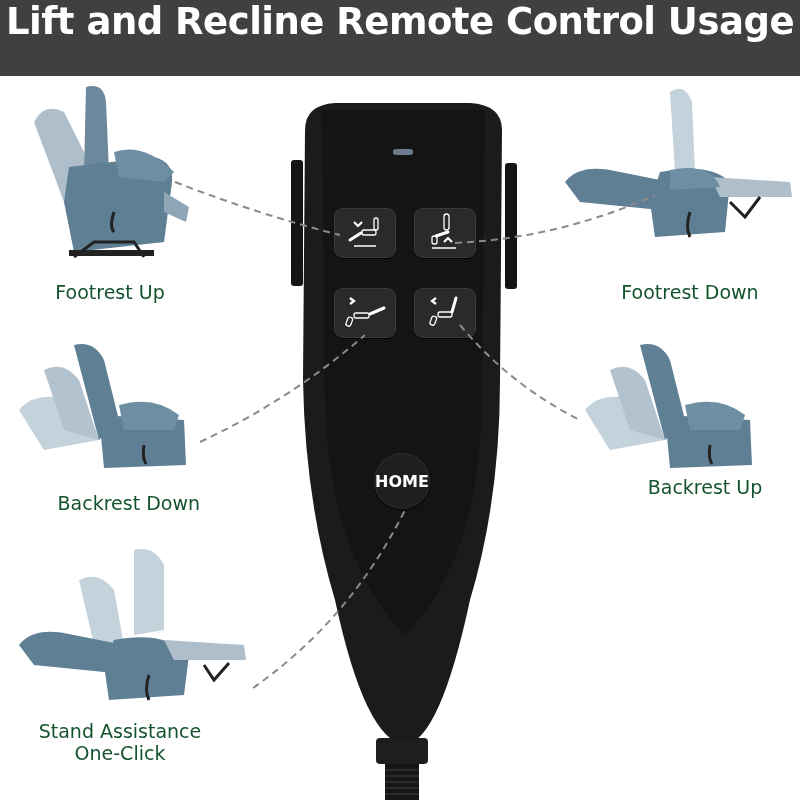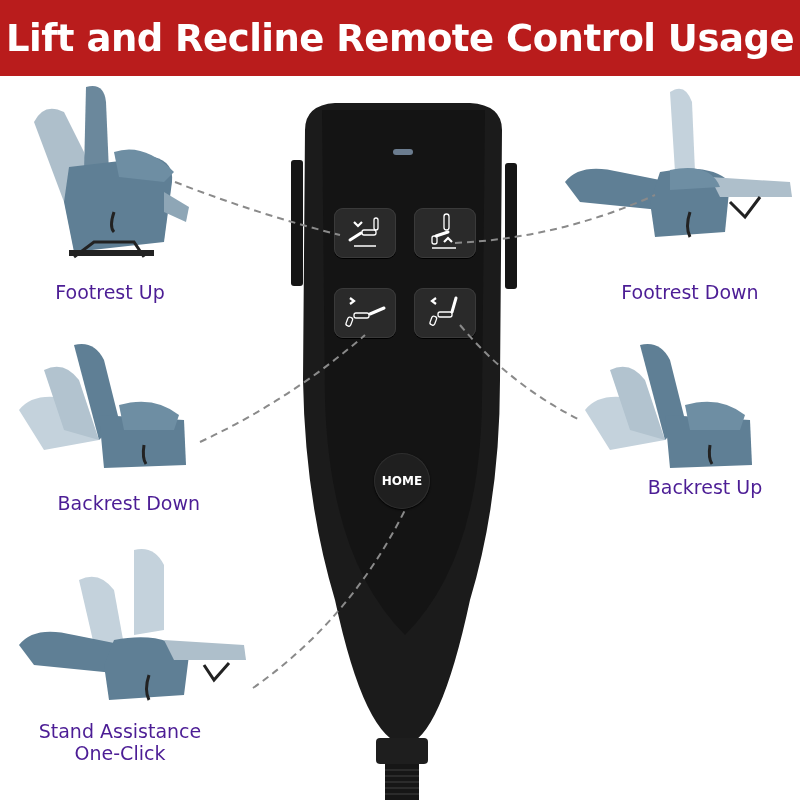--- a/index.html
+++ b/index.html
@@ -1,24 +1,24 @@
 <!DOCTYPE html>
 <html><head>
   <meta charset="utf-8">
   <style>
     html, body { margin: 0; padding: 0; }
     body { width: 800px; height: 800px; background: #ffffff; position: relative; overflow: hidden; font-family: "DejaVu Sans", sans-serif; }
-    .header { position: absolute; left: 0; top: 0; width: 800px; height: 76px; background: #b91c1c; display: flex; align-items: center; justify-content: center; }
+    .header { position: absolute; left: 0; top: 0; width: 800px; height: 76px; background: #404040; display: flex; justify-content: center; }
     .header-title { color: #ffffff; font-family: "DejaVu Sans", sans-serif; font-weight: bold; font-size: 37px; letter-spacing: -0.5px; }
-    .label { position: absolute; color: #4c1d95; font-family: "DejaVu Sans", sans-serif; font-size: 19px; text-align: center; line-height: 22px; }
+    .label { position: absolute; color: #14532d; font-family: "DejaVu Sans", sans-serif; font-size: 19px; text-align: center; line-height: 22px; }
     .chair { position: absolute; }
     svg.overlay { position: absolute; left: 0; top: 0; width: 800px; height: 800px; pointer-events: none; }
     .btn { position: absolute; width: 62px; height: 50px; border-radius: 9px; background: #2a2a2a; box-shadow: inset 0 0 0 1px #3a3a3a, 0 1px 0 #000; cursor: pointer; }
     .btn svg { position: absolute; left: 0; top: 0; width: 62px; height: 50px; }
-    .home-btn { position: absolute; left: 374px; top: 453px; width: 56px; height: 56px; border-radius: 50%; background: #1f1f1f; box-shadow: inset 0 0 0 1px #2e2e2e, 0 1px 2px #000; display: flex; align-items: center; justify-content: center; color: #ffffff; font-family: "DejaVu Sans", sans-serif; font-weight: bold; font-size: 12px; cursor: pointer; }
+    .home-btn { position: absolute; left: 374px; top: 453px; width: 56px; height: 56px; border-radius: 50%; background: #1f1f1f; box-shadow: inset 0 0 0 1px #2e2e2e, 0 1px 2px #000; display: flex; align-items: center; justify-content: center; color: #ffffff; font-family: "DejaVu Sans", sans-serif; font-weight: bold; font-size: 16px; cursor: pointer; }
     .led { position: absolute; left: 393px; top: 149px; width: 20px; height: 6px; border-radius: 3px; background: #6b7c8f; }
   </style>
 </head>
 <body>
 
 <div class="header">
   <span class="header-title">Lift and Recline Remote Control Usage</span>
 </div>
 
 <svg class="chair" style="left:14px;top:82px;" width="180" height="190" viewBox="0 0 180 190">

